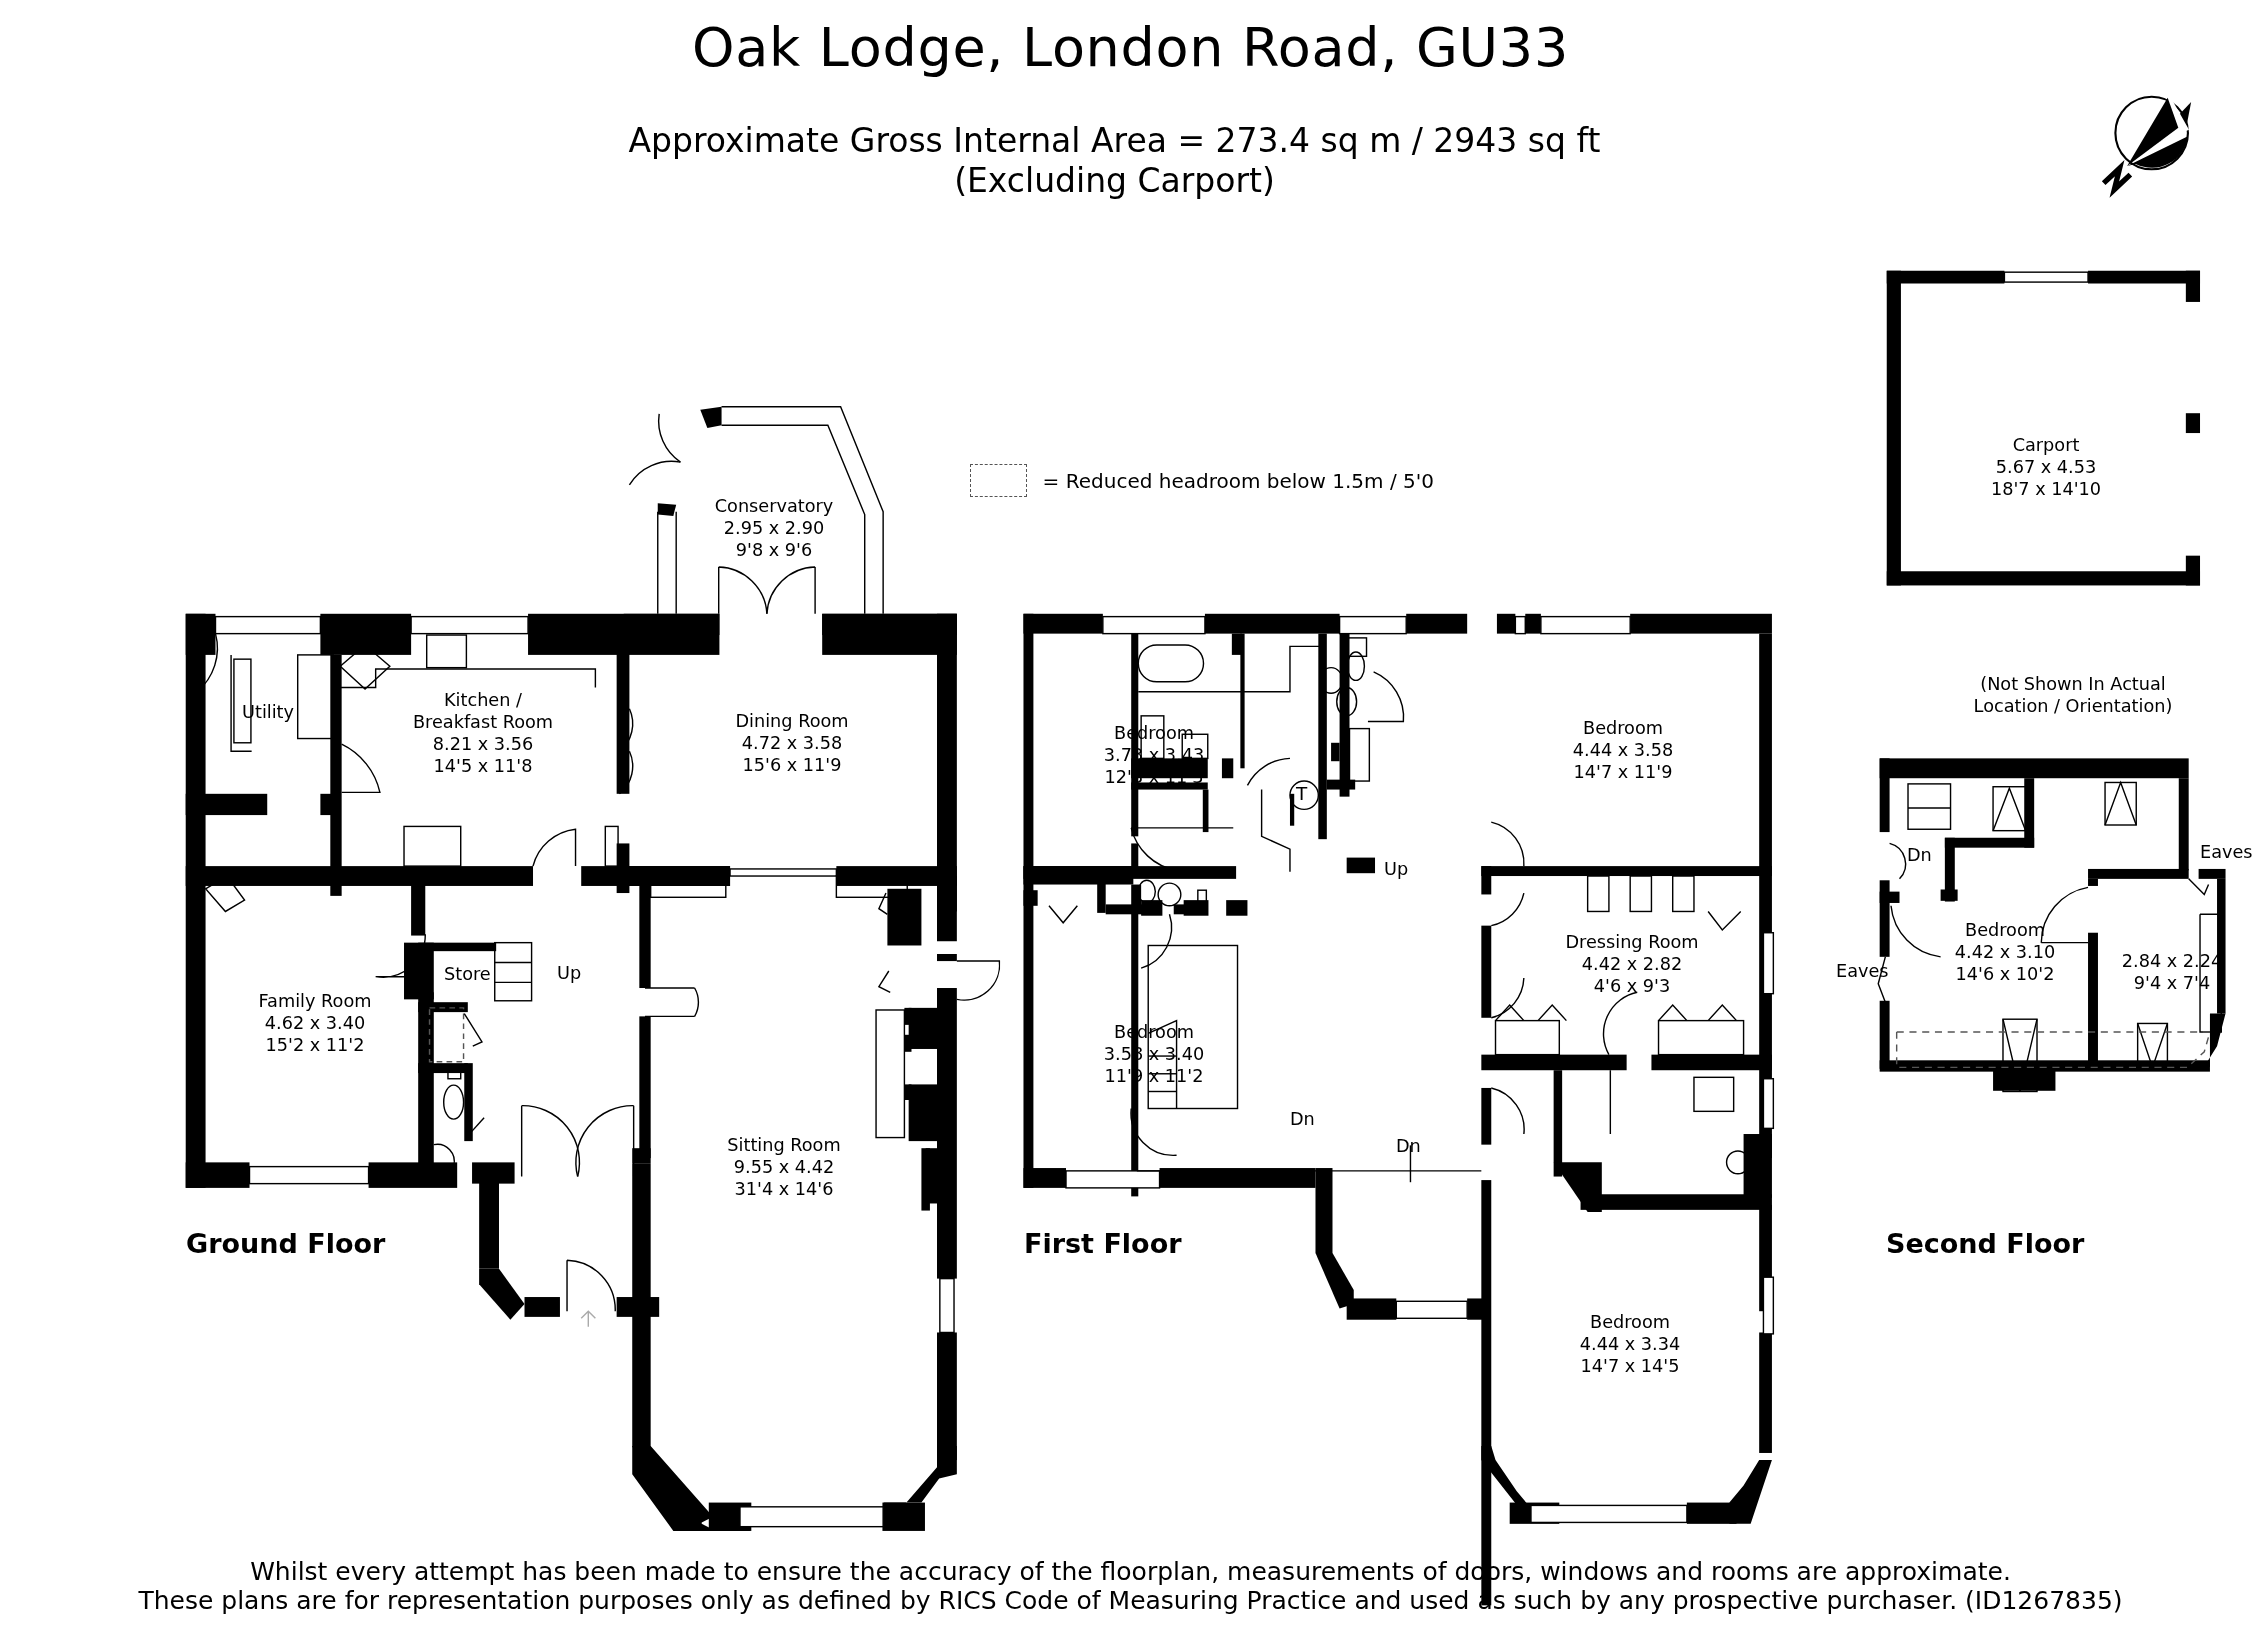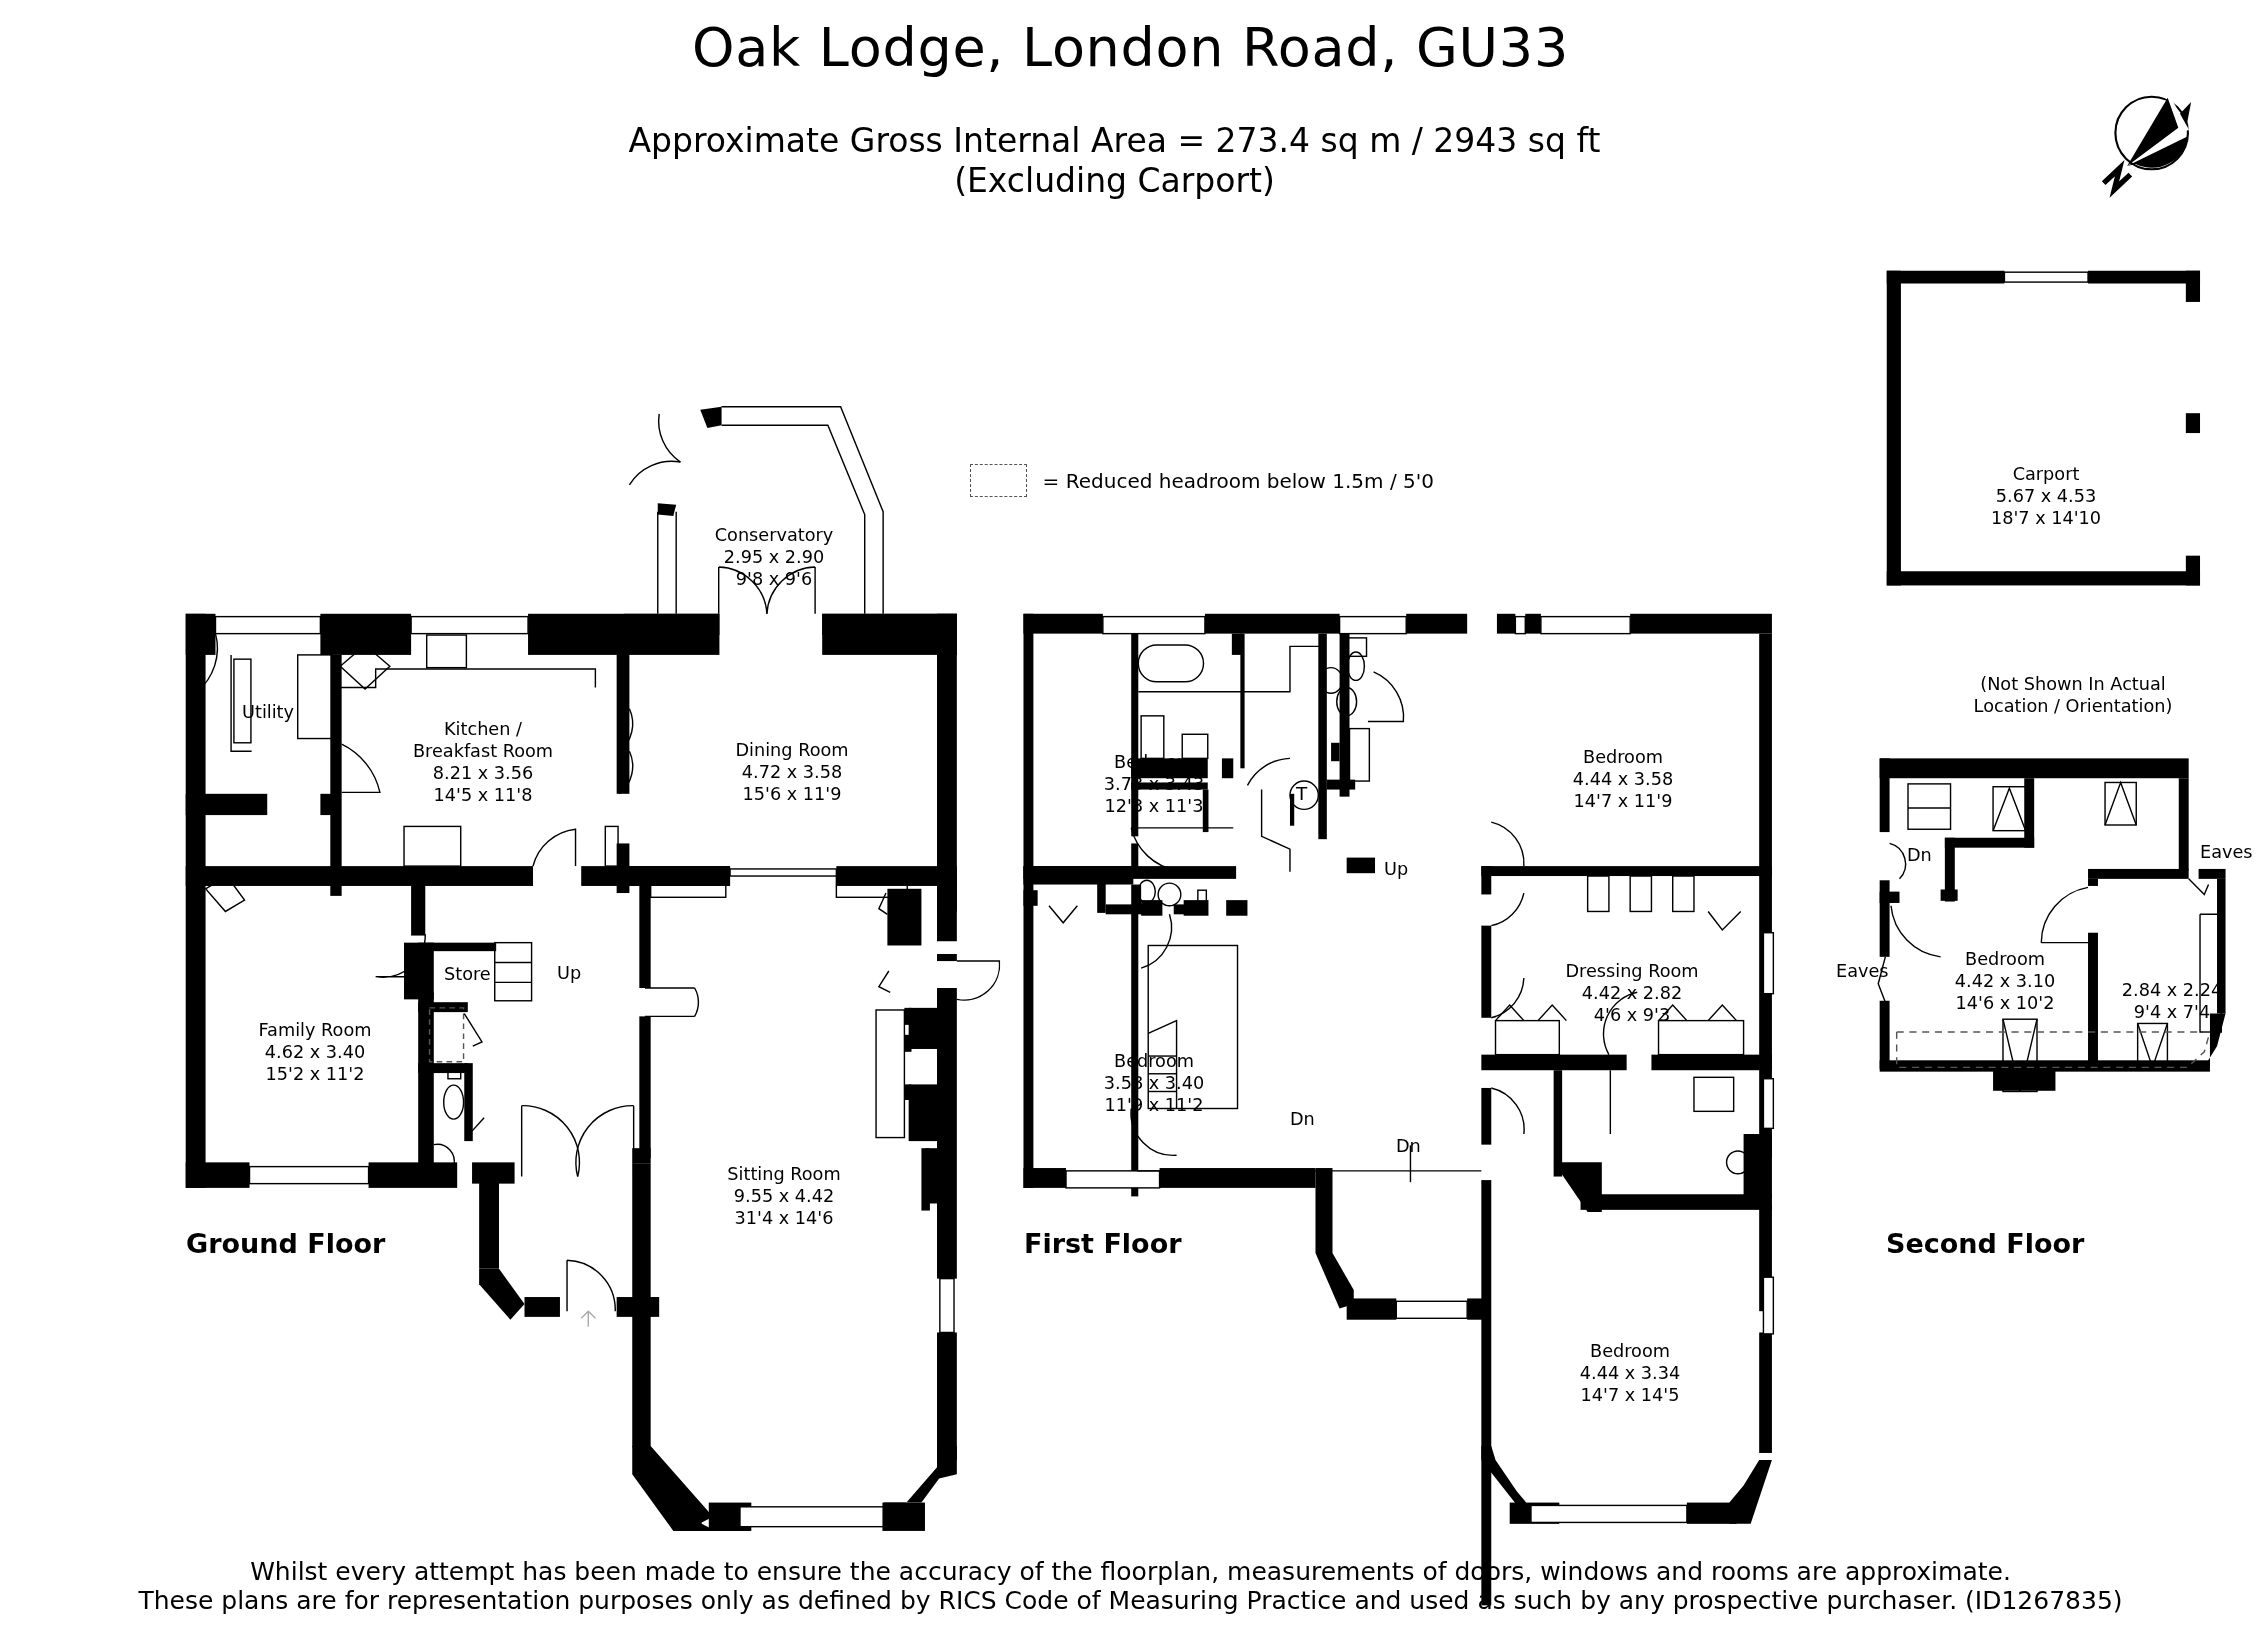--- a/index.html
+++ b/index.html
@@ -3,21 +3,21 @@
 <meta charset="utf-8">
 <style>
   html, body { margin:0; padding:0; background:#ffffff; }
   body { width:2261px; height:1650px; position:relative; overflow:hidden; font-family:"DejaVu Sans", sans-serif; color:#000; }
   .abs { position:absolute; }
   .title { left:0; width:2261px; top:15.6px; text-align:center; font-size:54px; font-weight:normal; letter-spacing:0.7px; }
   .subtitle { left:0; width:2229px; top:121px; text-align:center; font-size:33px; line-height:40px; }
   .legend { left:970px; top:464px; display:flex; align-items:center; gap:15.6px; font-size:20px; }
   .legend-box { width:57px; height:33px; border:1.4px dashed #555; box-sizing:border-box; }
   .floor-label { font-size:27px; font-weight:bold; }
-  .room { text-align:center; font-size:17.7px; line-height:22px; white-space:nowrap; transform:translateX(-50%);margin-top:29px; }
+  .room { text-align:center; font-size:17.7px; line-height:22px; white-space:nowrap; transform:translateX(-50%); }
   .note { text-align:center; font-size:17.7px; line-height:22px; transform:translateX(-50%); white-space:nowrap; }
   .tag { font-size:17.7px; white-space:nowrap; }
   .footer { left:0; width:2261px; top:1557px; text-align:center; }
   .footer .producer { font-size:23px; font-weight:bold; line-height:28px; }
   .footer .disc { font-size:25px; line-height:29px; }
   svg.plan { position:absolute; left:0; top:0; }
   .compass { left:2070px; top:85px; }
 </style>
 </head>
 <body>

